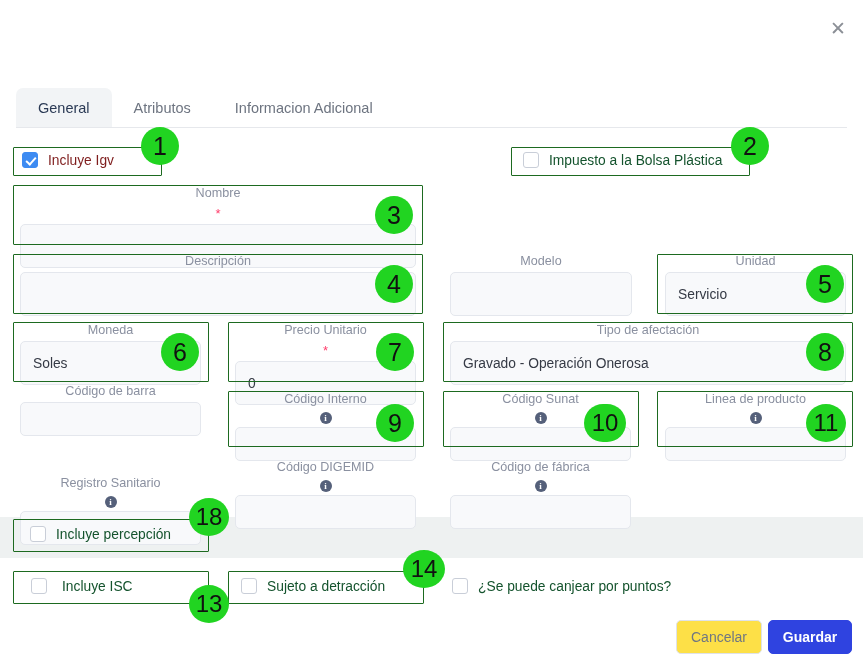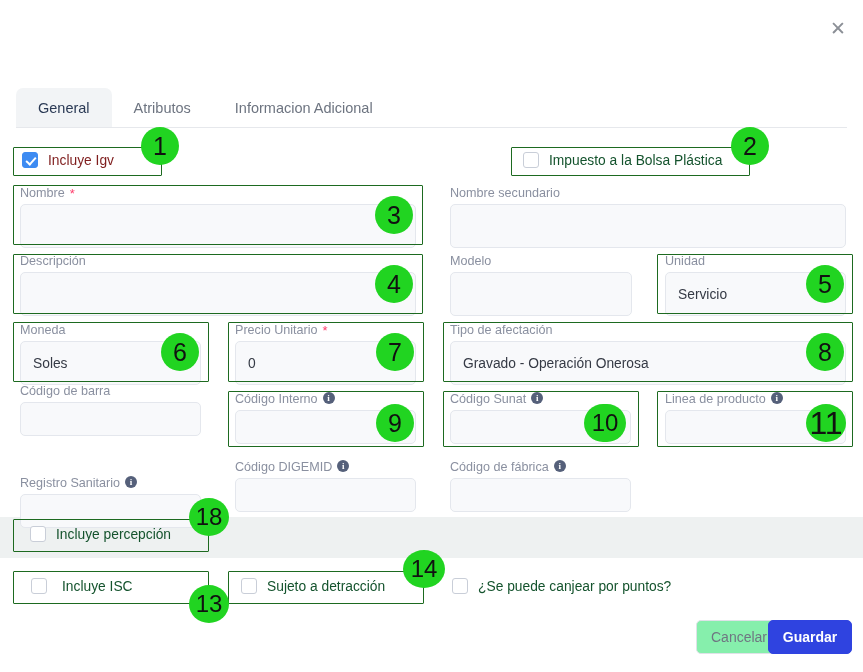--- a/index.html
+++ b/index.html
@@ -76,21 +76,21 @@
     background: #eef1f1;
   }
 
   .field { position: absolute; }
   .flabel {
     font-size: 12.6px;
     color: #8a90a0;
     line-height: 15px;
     margin-bottom: 3px;
     white-space: nowrap;
-    display: flex; align-items: flex-start; gap: 5px;
+    display: flex; align-items: center; gap: 5px; flex-direction: column;
   }
   .req { color: #ff3d6b; font-size: 13px; }
   .control {
     width: 100%;
     height: 34px;
     background: #f8f9fb;
     border: 1px solid #e4e7ed;
     border-radius: 5px;
     font-size: 13.8px;
     color: #353a45;
@@ -150,22 +150,22 @@
   .btn {
     position: absolute;
     height: 34px;
     border-radius: 5px;
     font-size: 14px;
     font-family: "Liberation Sans", sans-serif;
     cursor: pointer;
     display: flex; align-items: center; justify-content: center;
   }
   .btn-cancel {
-    left: 696px; top: 12px; width: 86px;
-    background: #86efac; border: 1px solid #dfe2e8; color: #6f7682;
+    left: 676px; top: 12px; width: 86px;
+    background: #fde047; border: 1px solid #dfe2e8; color: #6f7682;
   }
   .btn-save {
     left: 768px; top: 12px; width: 84px;
     background: #2f43e0; border: 1px solid #2f43e0; color: #fff; font-weight: bold;
   }
 
   
   .anno-box {
     position: absolute;
     border: 1.6px solid #1d6a20;
@@ -211,24 +211,20 @@
     </div>
 
     <div class="field" style="left:20px; top:58px; width:396px;">
       <div class="flabel">
         <span>Nombre</span>
           <span class="req">*</span>
       </div>
       <input class="control tall" value="" style="">
     </div>
 
-    <div class="field" style="left:450px; top:58px; width:396px;">
-      <div class="flabel">Nombre secundario</div>
-      <input class="control tall" value="" style="">
-    </div>
 
     <div class="field" style="left:20px; top:126px; width:396px;">
       <div class="flabel">Descripción</div>
       <input class="control tall" value="" style="">
     </div>
 
     <div class="field" style="left:450px; top:126px; width:182px;">
       <div class="flabel">Modelo</div>
       <input class="control tall" value="" style="">
     </div>
@@ -355,19 +351,19 @@
     <div class="anno-num" style="left:141px; top:127px; width:38px; height:38px;">1</div>
     <div class="anno-num" style="left:731px; top:127px; width:38px; height:38px;">2</div>
     <div class="anno-num" style="left:375px; top:196px; width:38px; height:38px;">3</div>
     <div class="anno-num" style="left:375px; top:265px; width:38px; height:38px;">4</div>
     <div class="anno-num" style="left:806px; top:265px; width:38px; height:38px;">5</div>
     <div class="anno-num" style="left:161px; top:333px; width:38px; height:38px;">6</div>
     <div class="anno-num" style="left:376px; top:333px; width:38px; height:38px;">7</div>
     <div class="anno-num" style="left:806px; top:333px; width:38px; height:38px;">8</div>
     <div class="anno-num" style="left:376px; top:404px; width:38px; height:38px;">9</div>
     <div class="anno-num" style="left:584px; top:404px; width:42px; height:38px; border-radius:19px/19px; font-size:24px;">10</div>
-    <div class="anno-num" style="left:806px; top:404px; width:40px; height:38px; border-radius:20px/19px; font-size:32px;">11</div>
+    <div class="anno-num" style="left:806px; top:404px; width:40px; height:38px; border-radius:20px/19px; font-size:24px;">11</div>
     <div class="anno-num" style="left:189px; top:498px; width:40px; height:38px; border-radius:20px/19px; font-size:24px;">18</div>
     <div class="anno-num" style="left:189px; top:585px; width:40px; height:38px; border-radius:20px/19px; font-size:24px;">13</div>
     <div class="anno-num" style="left:403px; top:550px; width:42px; height:38px; border-radius:21px/19px; font-size:24px;">14</div>
   </div>
 
 </div>
 
 </body></html>

